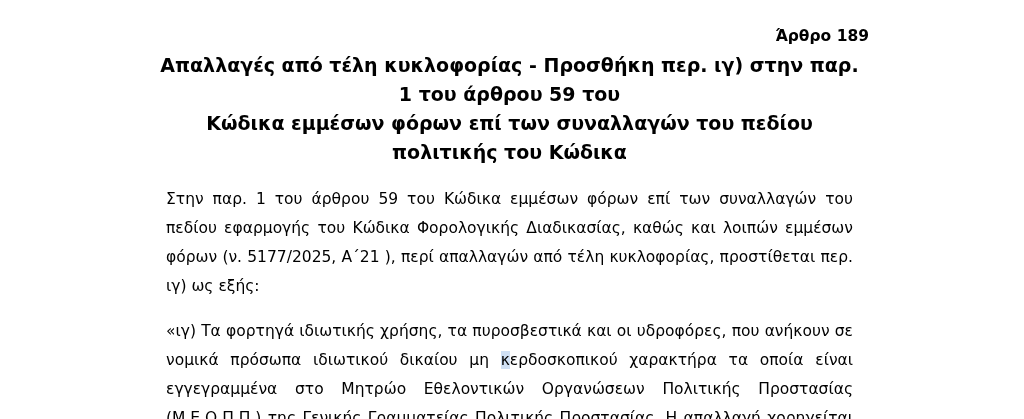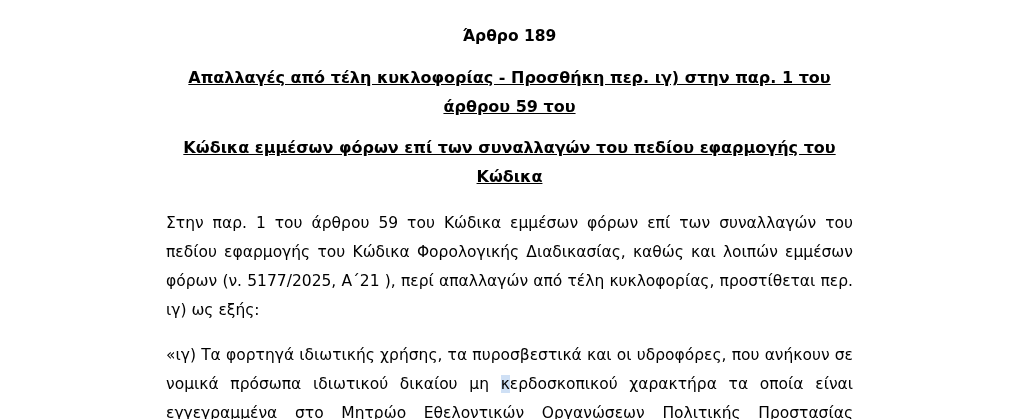--- a/index.html
+++ b/index.html
@@ -15,34 +15,33 @@
     overflow: hidden;
   }
   .page {
     width: 1024px;
     height: 419px;
     position: relative;
     box-sizing: border-box;
     padding: 22px 155px 0 150px;
   }
   .doc-title {
-    text-align: center;
+    text-align: right;
     font-weight: bold;
     font-size: 15.5px;
     line-height: 29px;
     margin: 0;
   }
   .doc-subtitle {
     text-align: center;
     font-weight: bold;
-    font-size: 16px;
+    font-size: 19px;
     line-height: 29px;
-    margin: 12px;
+    margin: 0;
     padding: 0 5px;
-    text-decoration: underline;
   }
   .body-par {
     text-align: justify;
     text-justify: inter-word;
     font-size: 15.5px;
     line-height: 29px;
     margin: 16px;
     padding-top: 2px;
   }
   .body-par.quote {
@@ -61,19 +60,19 @@
   }
 </style>
 </head>
 <body>
 
 <div class="page">
 
   <p class="doc-title">Άρθρο 189</p>
 
   <p class="doc-subtitle">Απαλλαγές από τέλη κυκλοφορίας - Προσθήκη περ. ιγ) στην παρ. 1 του άρθρου 59 του</p>
-  <p class="doc-subtitle">Κώδικα εμμέσων φόρων επί των συναλλαγών του πεδίου εφαρμογής του Κώδικα</p>
+  <p class="doc-subtitle">Κώδικα εμμέσων φόρων επί των συναλλαγών του πεδίου πολιτικής του Κώδικα</p>
 
   <p class="body-par">Στην παρ. 1 του άρθρου 59 του Κώδικα εμμέσων φόρων επί των συναλλαγών του πεδίου εφαρμογής του Κώδικα Φορολογικής Διαδικασίας, καθώς και λοιπών εμμέσων φόρων (ν. 5177/2025, Α΄21 ), περί απαλλαγών από τέλη κυκλοφορίας, προστίθεται περ. ιγ) ως εξής:</p>
 
   <p class="body-par quote"><span>«ιγ) Τα φορτηγά ιδιωτικής χρήσης, τα πυροσβεστικά και οι υδροφόρες, που ανήκουν σε νομικά πρόσωπα ιδιωτικού δικαίου μη </span><span class="caret"></span><span class="sel">κ</span><span>ερδοσκοπικού χαρακτήρα τα οποία είναι εγγεγραμμένα στο Μητρώο Εθελοντικών Οργανώσεων Πολιτικής Προστασίας (Μ.Ε.Ο.Π.Π.) της Γενικής Γραμματείας Πολιτικής Προστασίας. Η απαλλαγή χορηγείται με την προϋπόθεση ότι τα οχήματα αυτά χρησιμοποιούνται αποκλειστικά σε δράσεις πολιτικής προστασίας, όπως αυτές ορίζονται στο άρθρο 57 του ν. 4662/2020 (Α΄ 27), περί δράσεων εθελοντικών οργανώσεων πολιτικής προστασίας.».</span></p>
 
 </div>
 
 </body></html>

